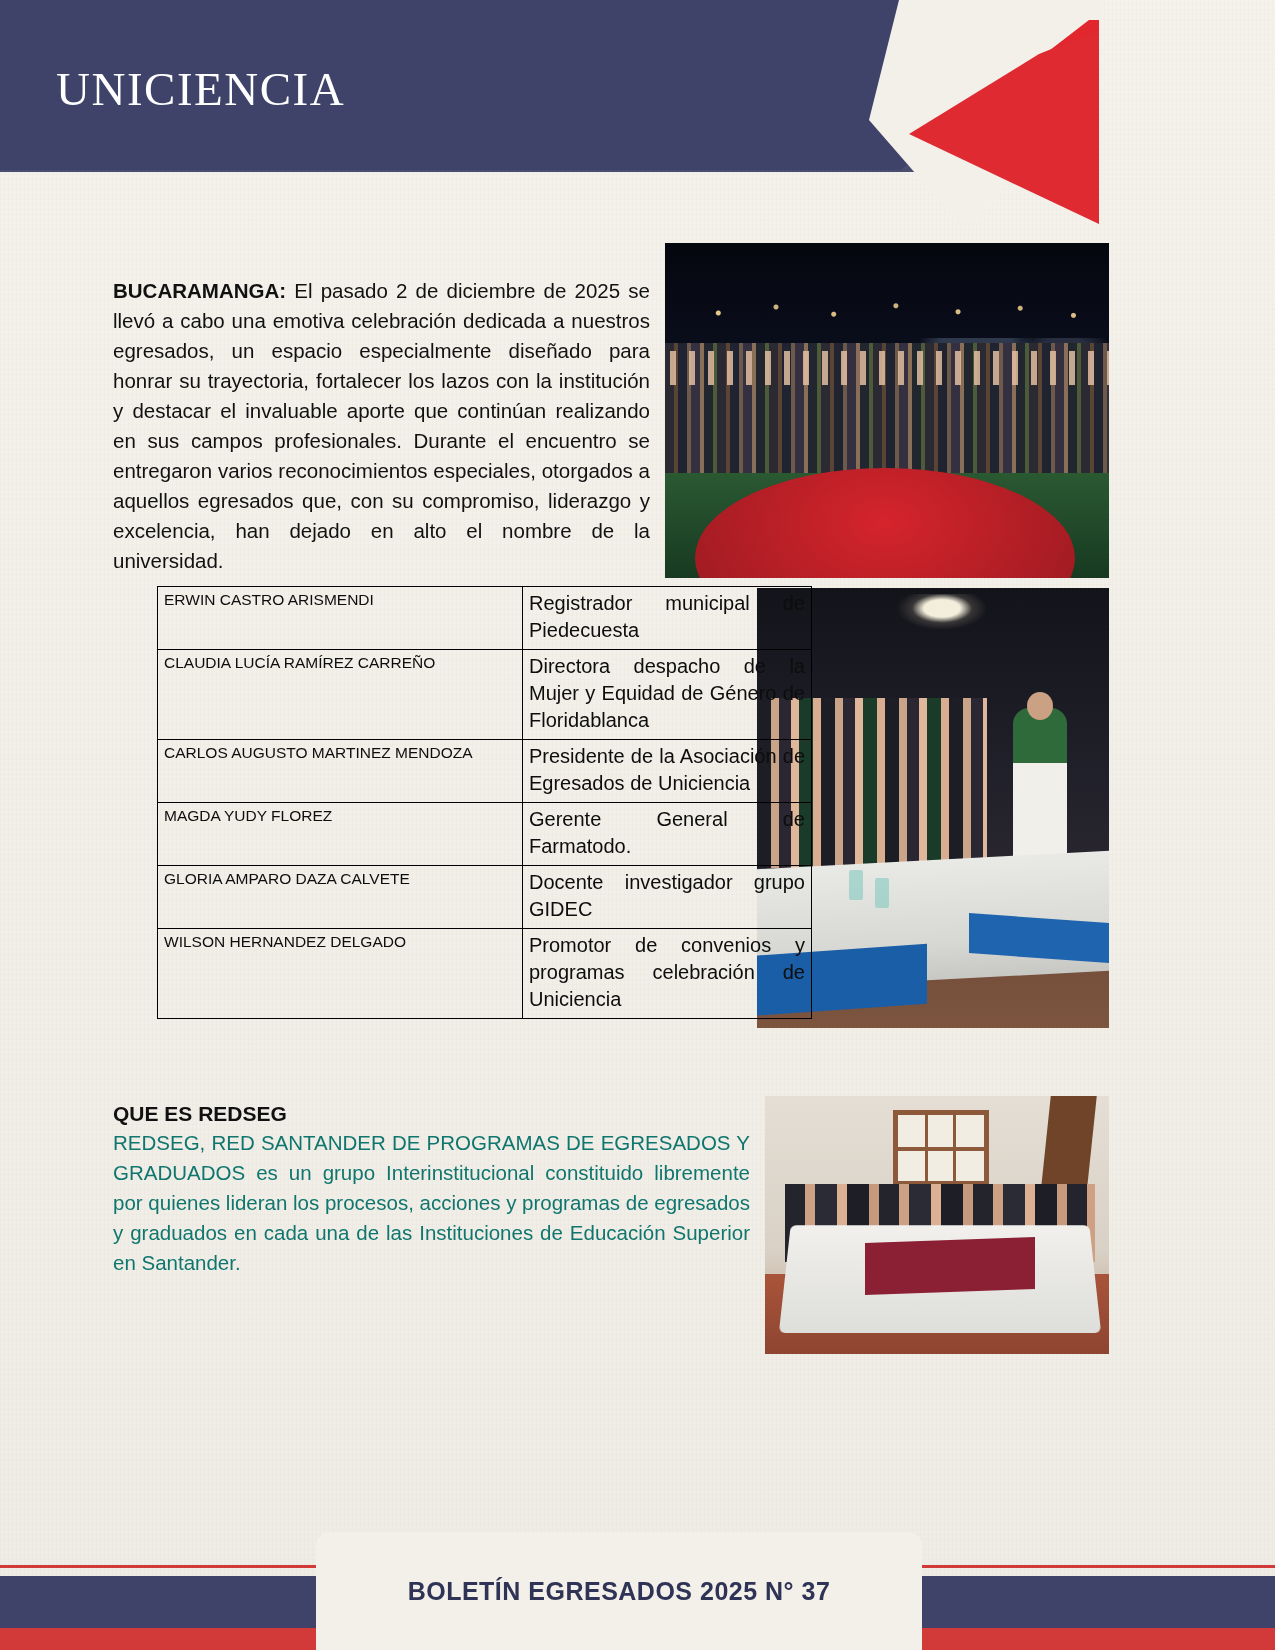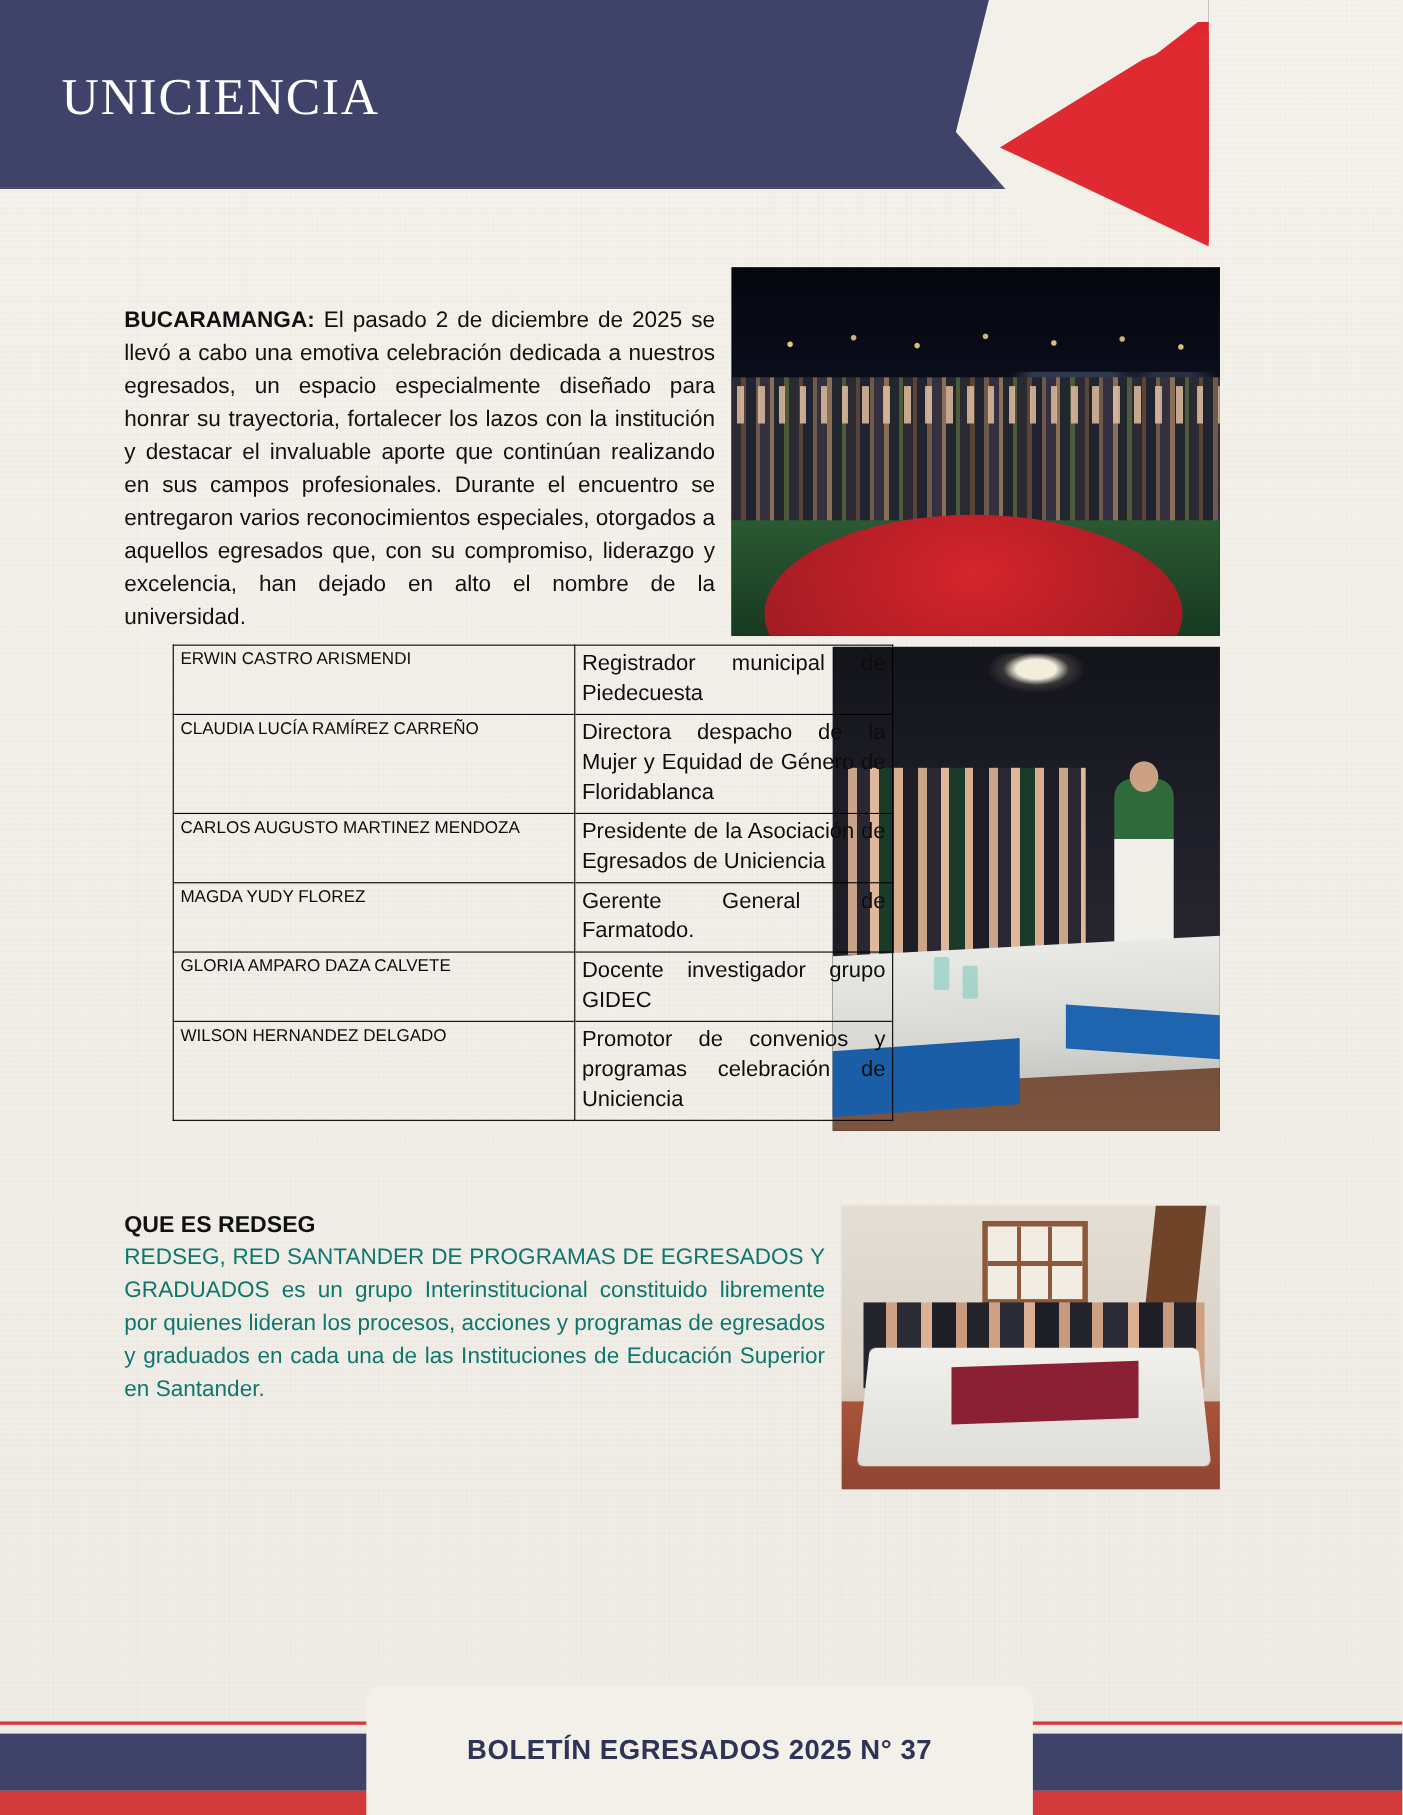--- a/index.html
+++ b/index.html
@@ -360,21 +360,20 @@
     position: absolute;
     bottom: 0;
     left: 316px;
     width: 606px;
     height: 118px;
     background: #f3f0ea;
     border-radius: 14px 14px 0 0;
     display: flex;
     align-items: center;
     justify-content: center;
-    margin-left: 17px;
   }
   .footer-text {
     font-size: 25px;
     font-weight: bold;
     color: #2f3355;
     letter-spacing: 0.5px;
   }
 </style>
 </head>
 <body>

